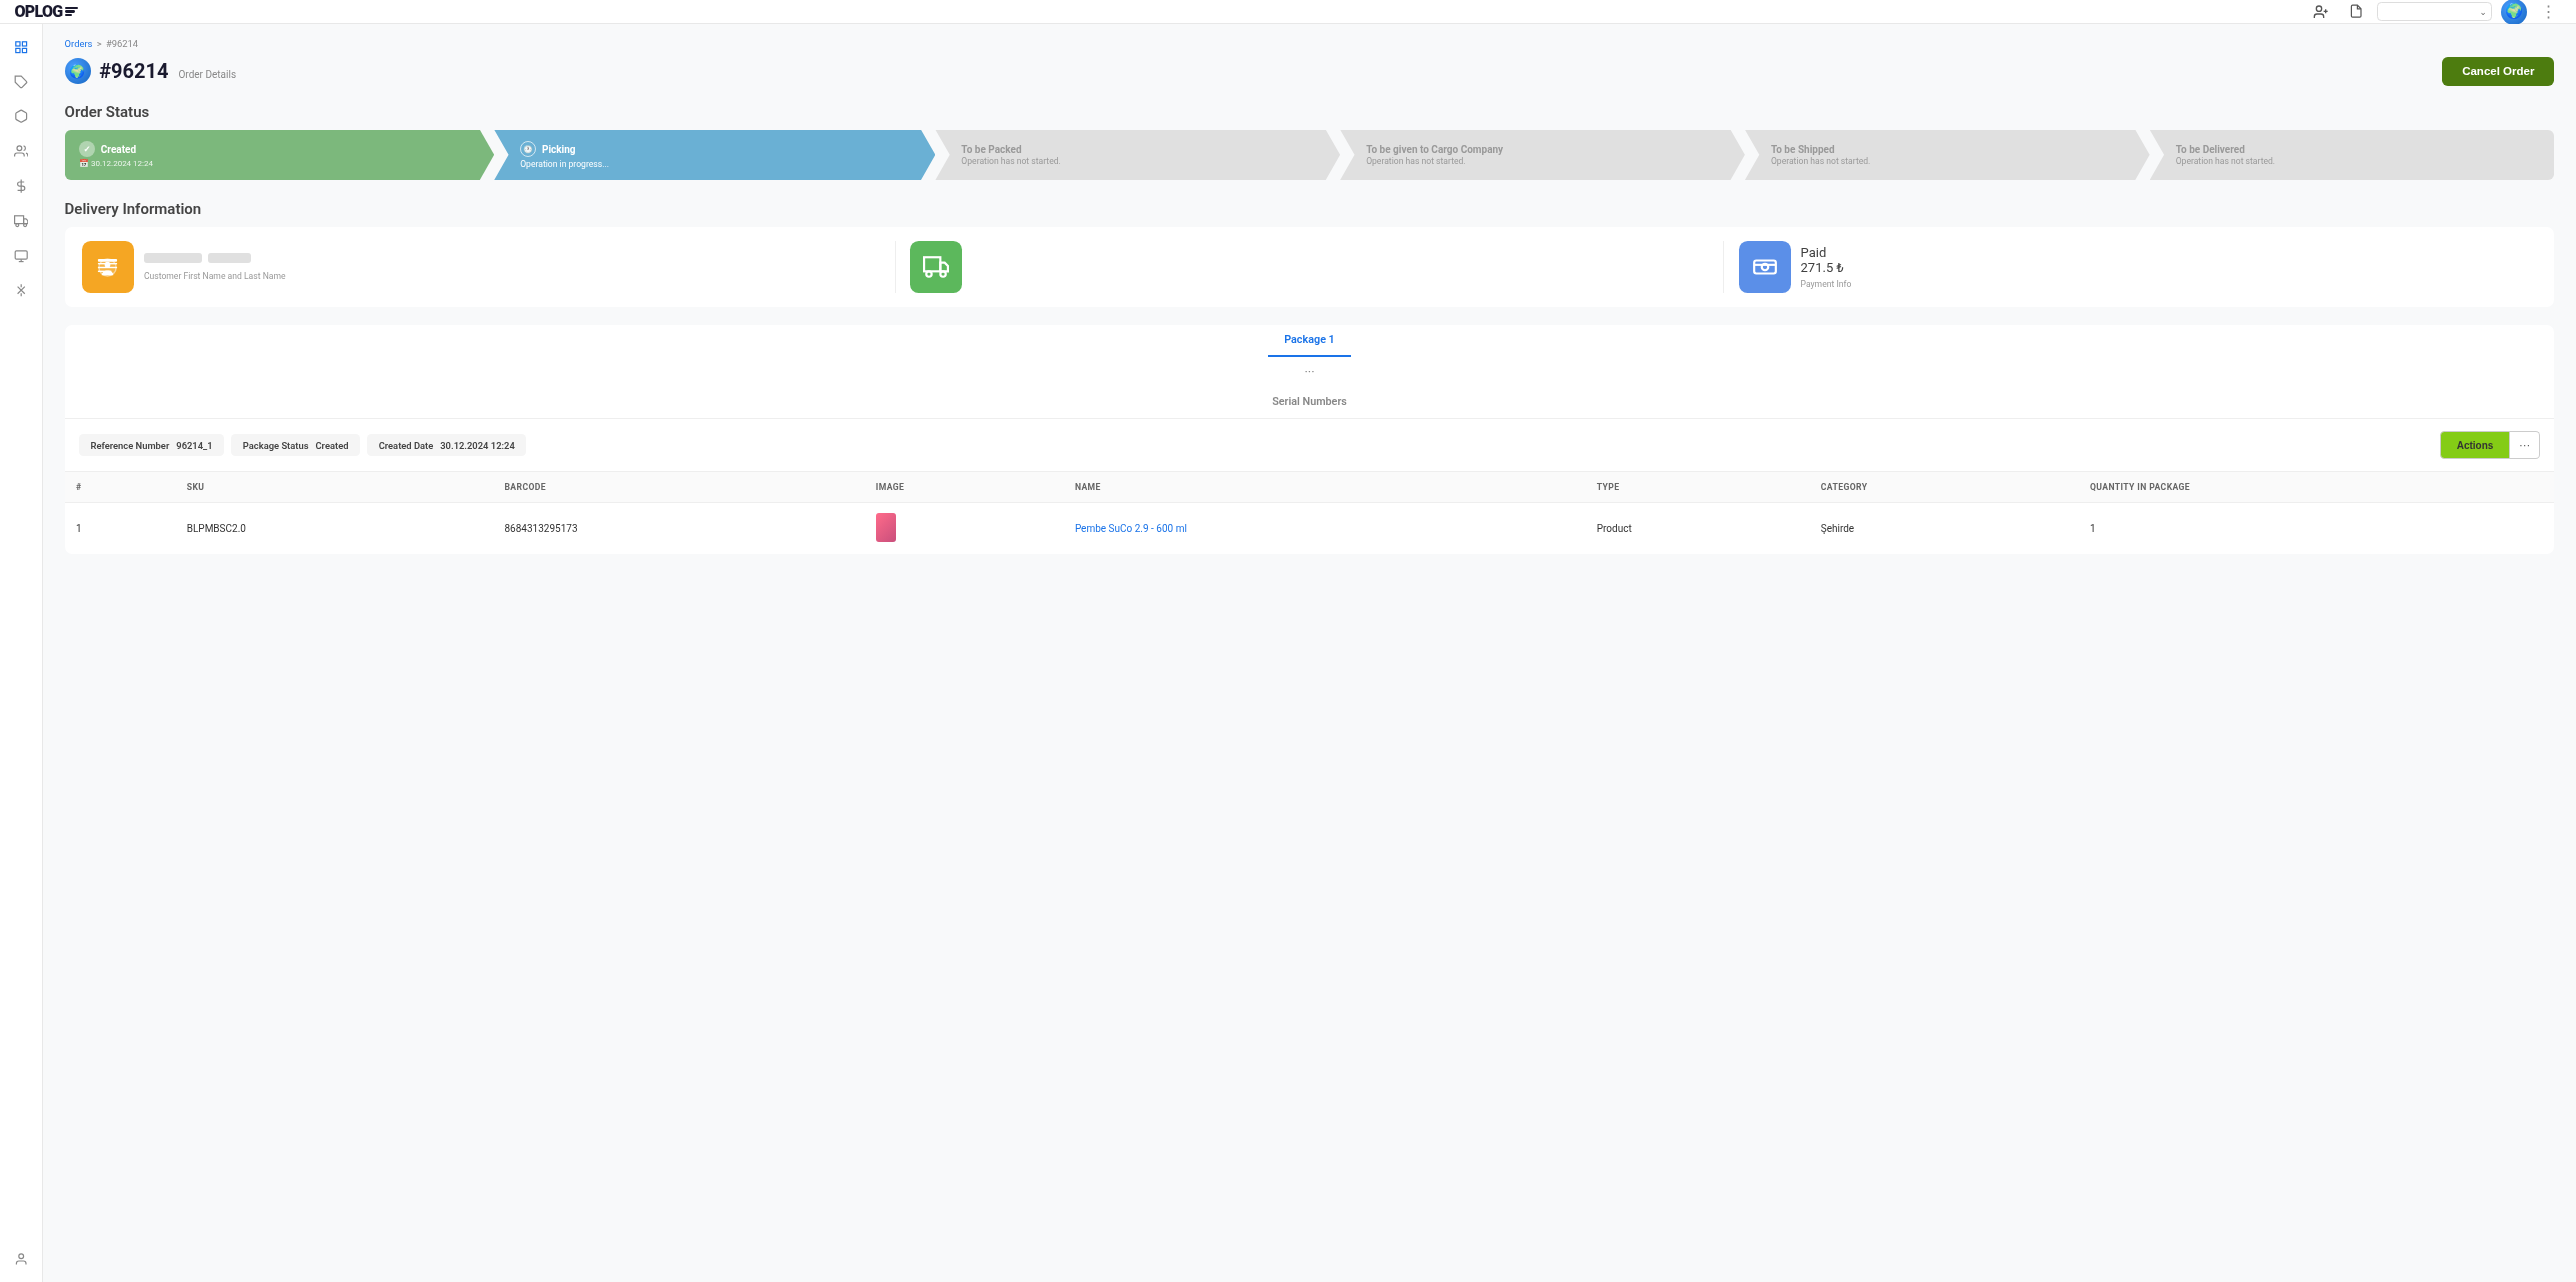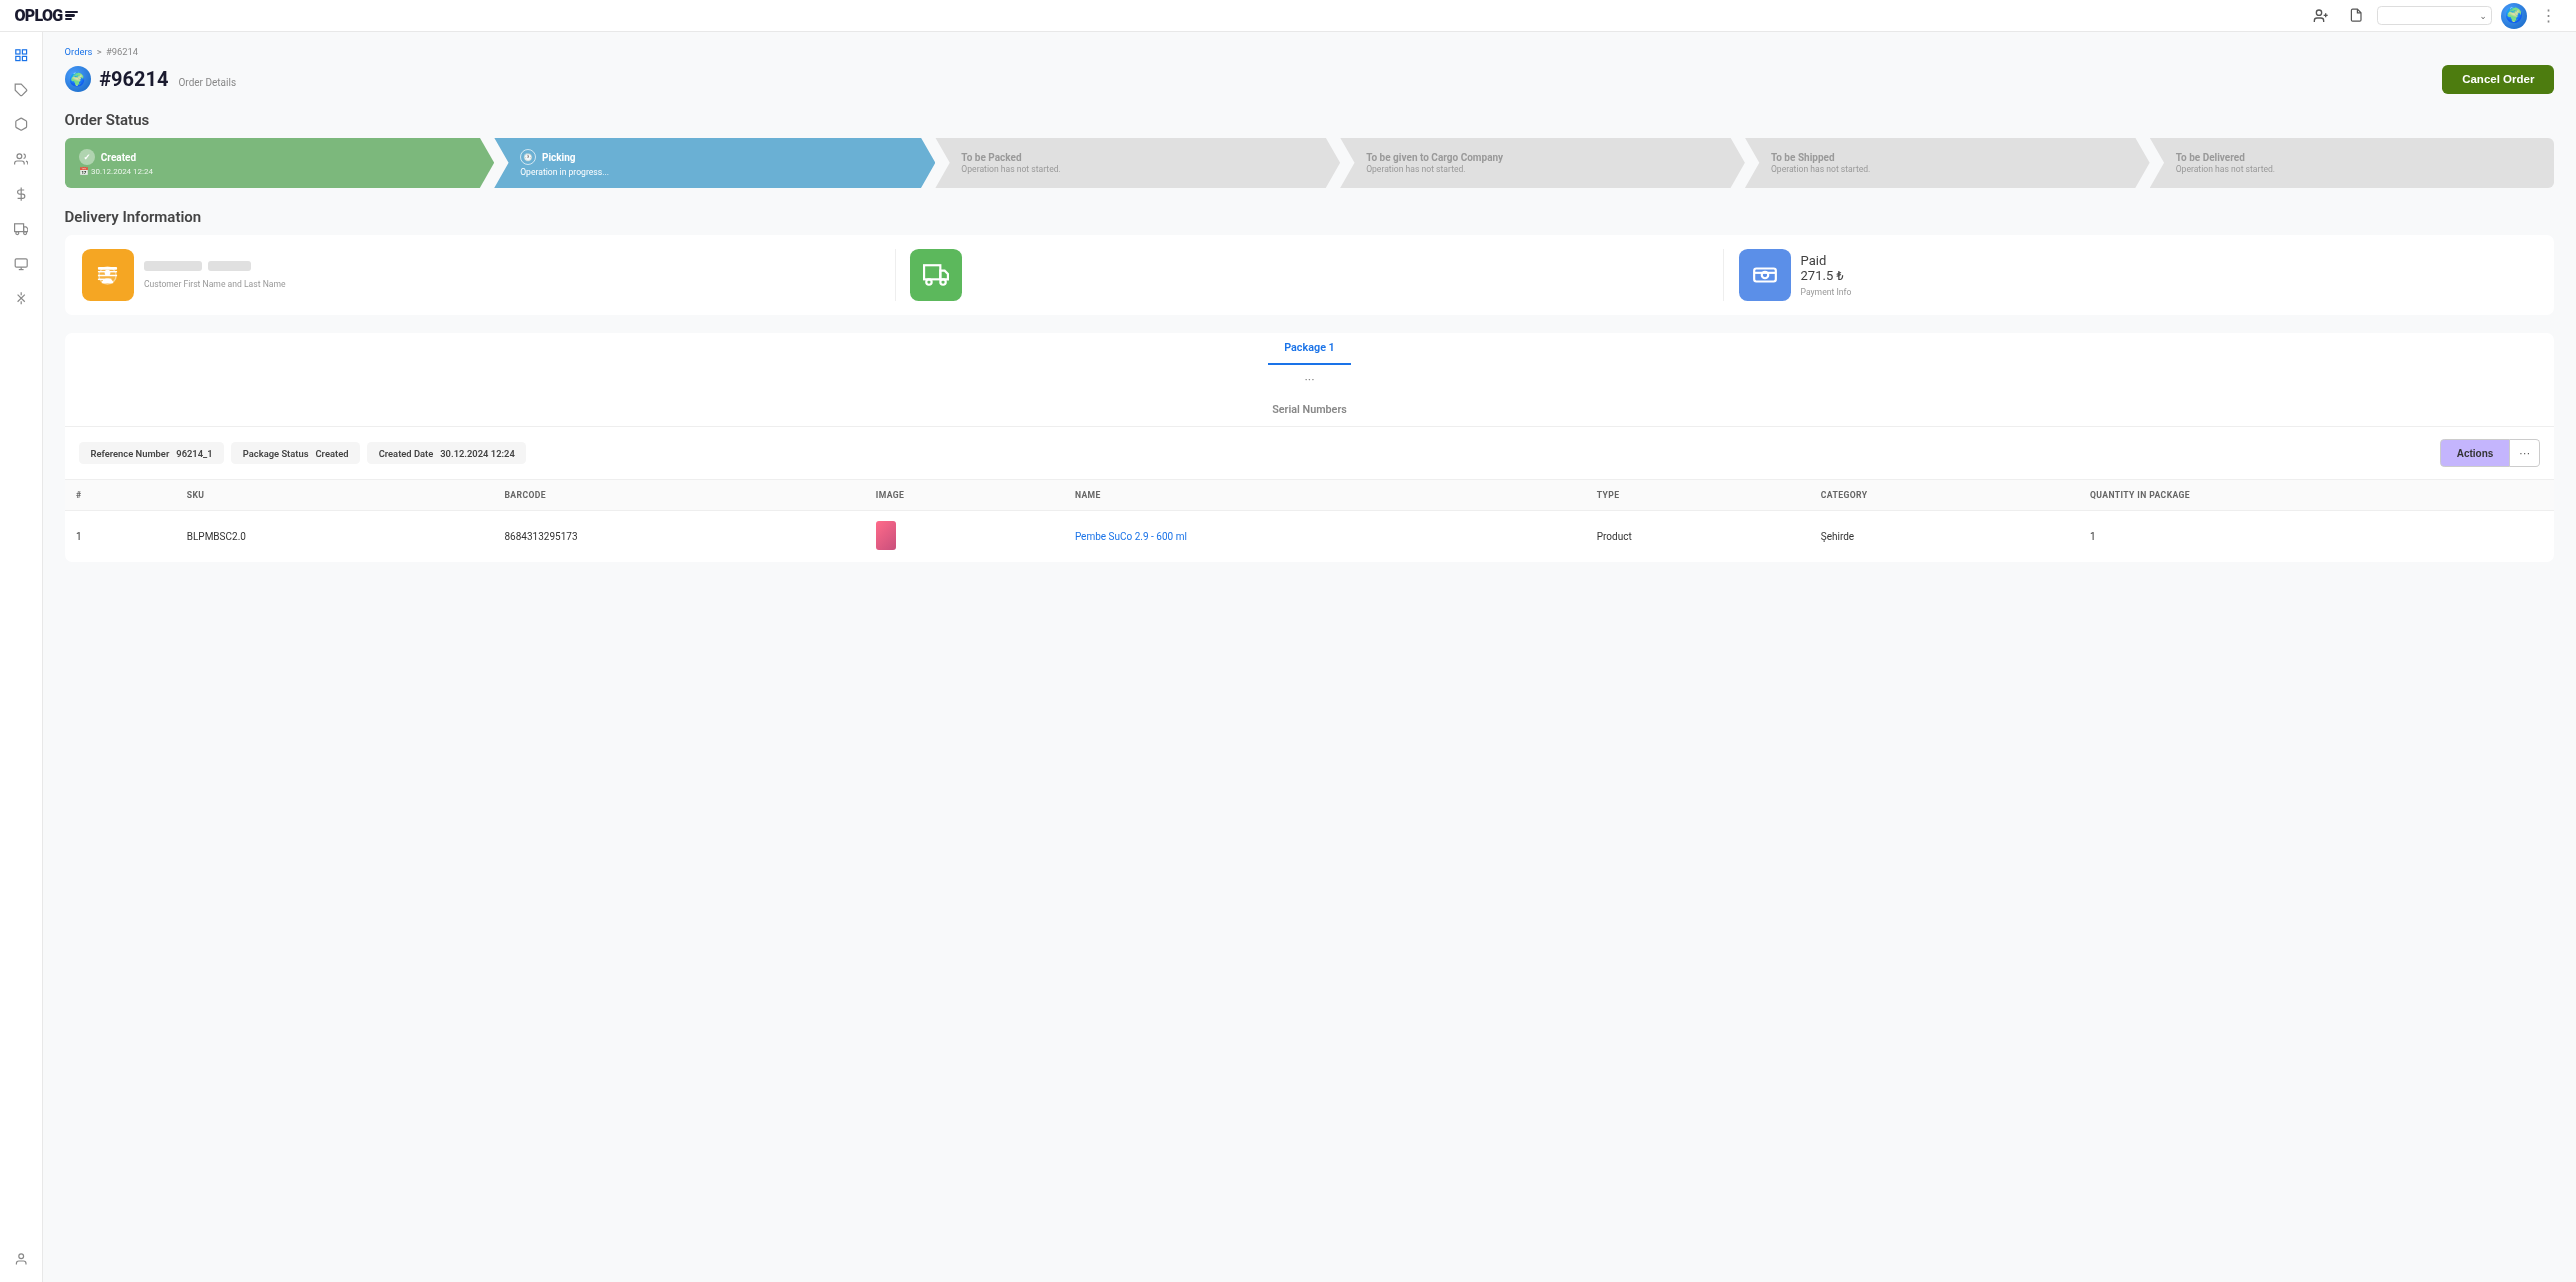--- a/index.html
+++ b/index.html
@@ -35,21 +35,21 @@
       flex: 1;
       display: flex;
       flex-direction: column;
       overflow: hidden;
     }
 
     
     .topnav {
       background: #fff;
       border-bottom: 0.7px solid #e8e8e8;
-      height: 32px;
+      height: 24px;
       display: flex;
       align-items: center;
       padding: 0 14.4px;
       gap: 8.6px;
     }
     .topnav-logo {
       font-weight: 900;
       font-size: 16px;
       color: #1a1a2e;
       letter-spacing: -0.7px;
@@ -271,21 +271,21 @@
       padding: 5.8px 11.5px;
       font-size: 9.4px; color: #444;
     }
     .info-badge span { font-weight: 600; }
     .package-actions {
       margin-left: auto;
       display: flex; align-items: center; gap: 0;
     }
     .btn-actions {
       border: 1.1px solid #ccc;
-      background: #c4b5fd;
+      background: #84cc16;
       border-radius: 4.3px 0 0 4.3px;
       padding: 7.2px 16px;
       font-size: 10px; font-weight: 600; color: #333;
       cursor: pointer;
     }
     .btn-actions-more {
       border: 1.1px solid #ccc;
       border-left: none;
       background: #fff;
       border-radius: 0 4.3px 4.3px 0;

